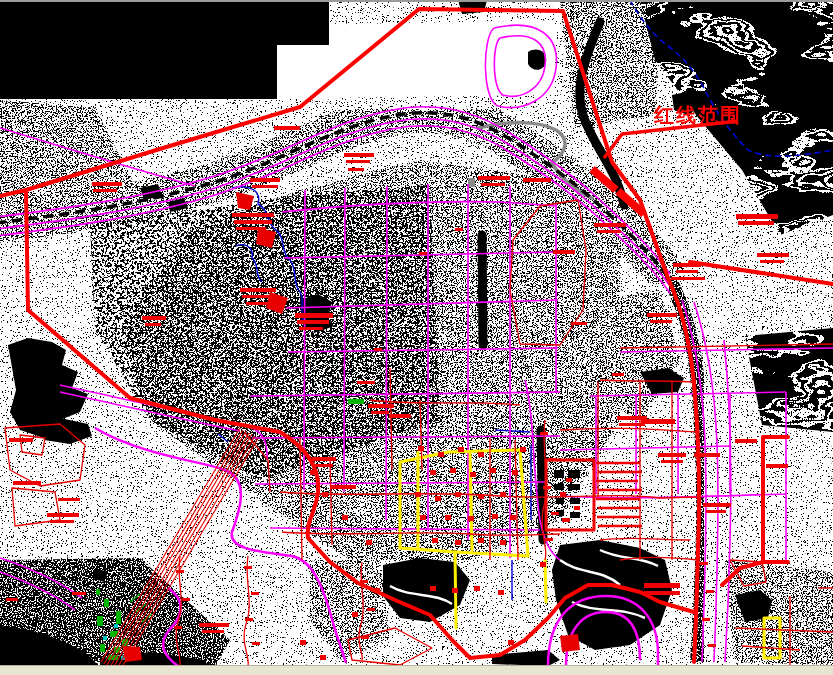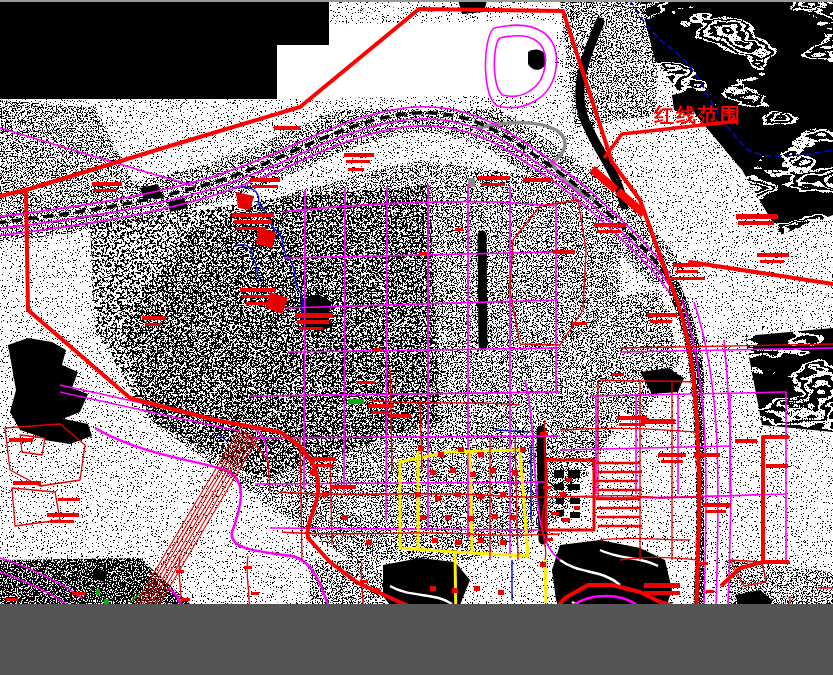--- a/index.html
+++ b/index.html
@@ -1,16 +1,16 @@
 <!DOCTYPE html>
 <html><head>
 <meta charset="utf-8">
 <style>
   html,body{margin:0;padding:0;background:#555;}
-  #screen{position:relative;width:833px;height:604px;background:#ffffff;overflow:hidden;
+  #screen{position:relative;width:833px;height:675px;background:#ffffff;overflow:hidden;
           font-family:"DejaVu Sans","Liberation Sans",sans-serif;}
   svg{display:block}
   text.anno{font-family:"DejaVu Sans","Liberation Sans",sans-serif;font-weight:700;
             font-size:20px;letter-spacing:2px;}
 </style>
 </head>
 <body>
 
 <div id="screen">
   <svg id="map" width="833" height="675" viewBox="0 0 833 675">

